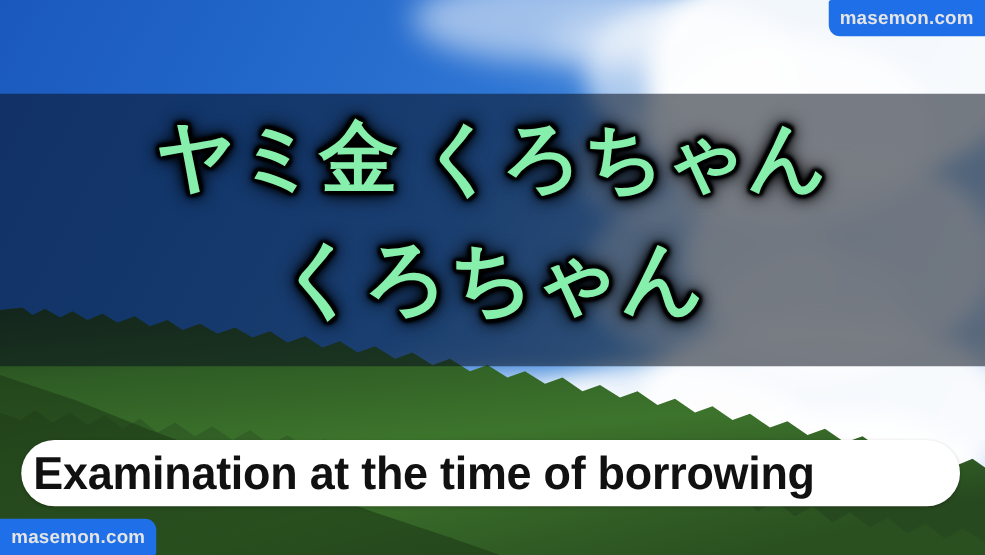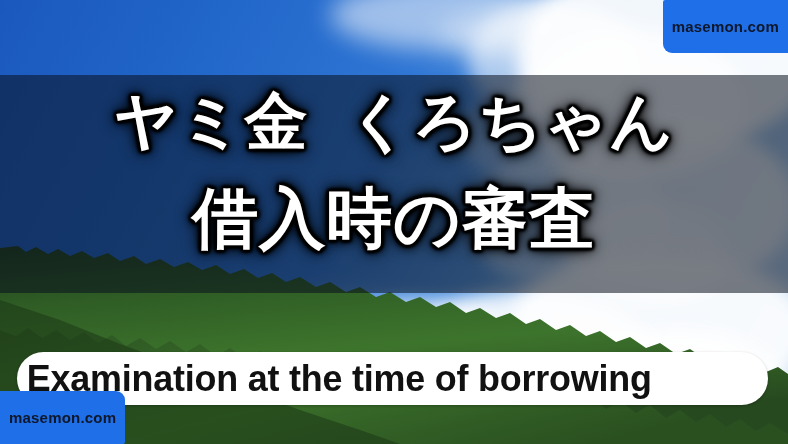--- a/index.html
+++ b/index.html
@@ -61,22 +61,22 @@
     background:rgba(10,16,30,0.55);
   }
 
   
   .title-block{
     position:absolute;left:0;right:0;top:78px;
     text-align:center;
     pointer-events:none;
   }
   .title-line{
-    color:#ffffff;
-    font-family:Liberation Mono, monospace;
+    color:#86efac;
+    font-family:Liberation Serif, serif;
     font-weight:700;
     font-size:63px;
     line-height:97px;
     letter-spacing:1px;
     text-shadow:
       0 0 2px #000, 0 0 3px #000, 0 0 5px #000, 0 0 7px #000,
       0 0 10px #000, 0 0 14px #000, 0 0 18px #000,
       2px 0 3px #000, -2px 0 3px #000, 0 2px 3px #000, 0 -2px 3px #000,
       2px 2px 3px #000, -2px -2px 3px #000, 2px -2px 3px #000, -2px 2px 3px #000;
     white-space:nowrap;
@@ -100,28 +100,28 @@
     font-size:37px;
     letter-spacing:-0.2px;
     white-space:nowrap;
     transform:scaleX(0.97);
   }
 
   
   .wm{
     position:absolute;
     background:#1f6fe8;
-    color:#0f172a;
+    color:#e5e5e5;
     font-family:"Liberation Sans",sans-serif;
     font-weight:700;
     font-size:15px;
     letter-spacing:.2px;
     display:flex;align-items:center;
     height:21px;
-    padding:16px 9px;
+    padding:4px 9px;
   }
   .wm-top{
     right:0;top:0;
     border-bottom-left-radius:9px;
     border-top-left-radius:2px;
   }
   .wm-bottom{
     left:0;bottom:0;
     border-top-right-radius:9px;
     border-bottom-right-radius:2px;
@@ -196,21 +196,21 @@
         <path fill="#1b3716" opacity="0.55" d="
           M0,300 L60,320 L120,344 L180,366 L240,388 L300,410 L360,430 L400,444 L0,444 Z"></path>
       </svg>
     </div>
   </div>
 
   <div class="overlay-band"></div>
 
   <div class="title-block">
     <div class="title-line title-line-1">ヤミ金 くろちゃん</div>
-    <div class="title-line title-line-2">借入時の審査</div>
+    <div class="title-line title-line-2">くろちゃん</div>
   </div>
 
   <div class="pill">
     <span class="pill-text">Examination at the time of borrowing</span>
   </div>
 
   <div class="wm wm-top">masemon.com</div>
 
   <div class="wm wm-bottom">masemon.com</div>
 

